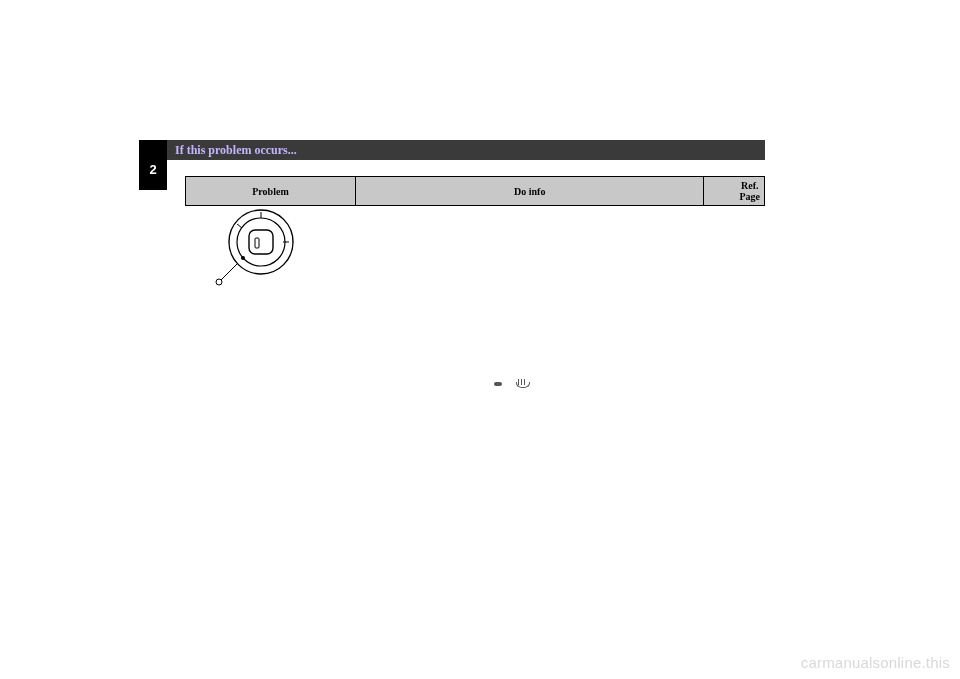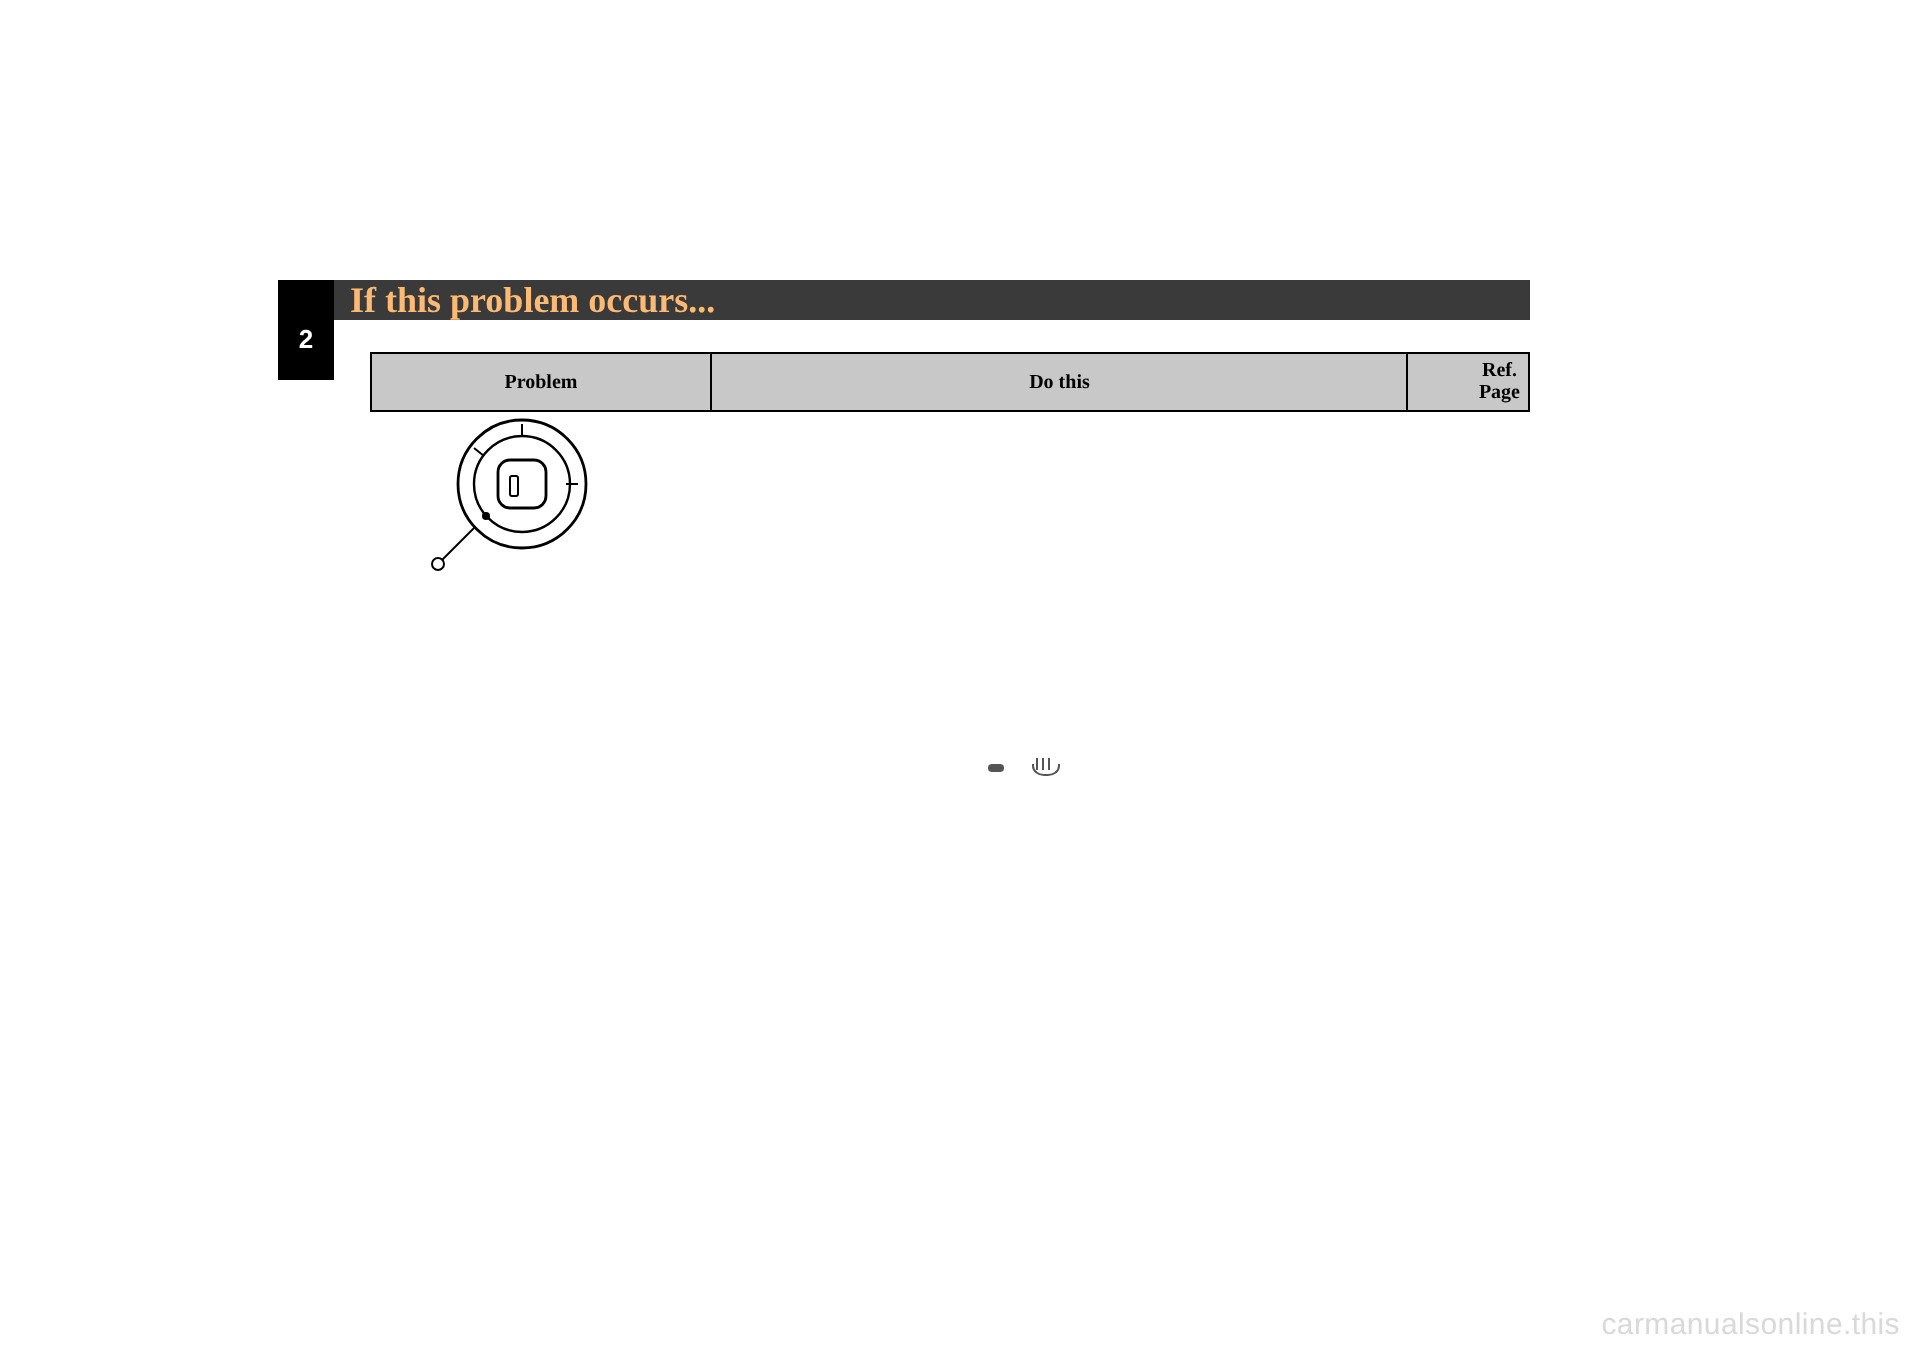--- a/index.html
+++ b/index.html
@@ -47,23 +47,23 @@
     left: 28px;
     top: 0;
     right: 0;
     height: 20px;
     background: #3a3a3a;
     display: flex;
     align-items: center;
     padding-left: 8px;
   }
   .header-bar-text {
-    color: #fdba74;
+    color: #c4b5fd;
     font-weight: bold;
-    font-size: 18px;
+    font-size: 12px;
     font-family: "Times New Roman", Times, serif;
   }
   
   
   .left-white {
     position: absolute;
     left: 28px;
     top: 20px;
     width: 18px;
     bottom: 0;
@@ -159,21 +159,21 @@
     <div class="header-bar">
       <span class="header-bar-text">If this problem occurs...</span>
     </div>
 
     <div class="left-white"></div>
 
     <table class="tbl">
       <thead>
         <tr>
           <th class="col-problem">Problem</th>
-          <th class="col-dothis">Do this</th>
+          <th class="col-dothis">Do info</th>
           <th class="col-ref">Ref. Page</th>
         </tr>
       </thead>
     </table>
 
     <div class="diagram">
       <svg viewBox="0 0 110 110">
 
         <line x1="22" y1="78" x2="44" y2="56" stroke="#000" stroke-width="1"></line>
         <circle cx="20" cy="80" r="3" fill="none" stroke="#000" stroke-width="1"></circle>

